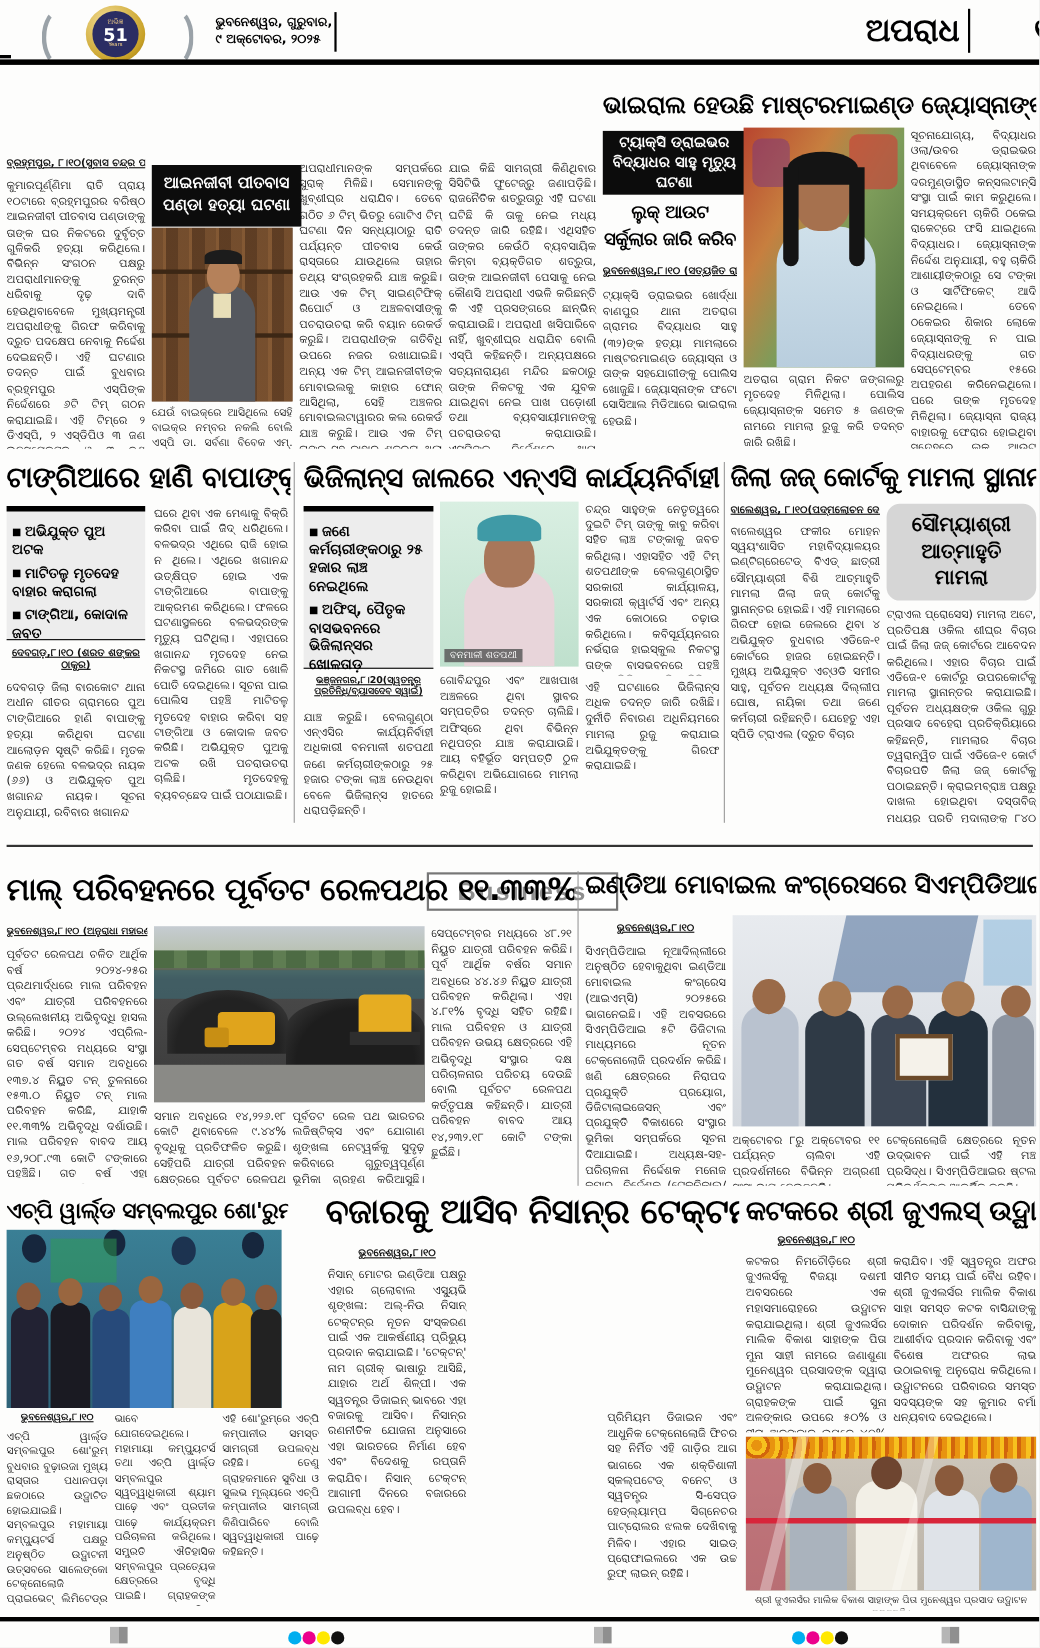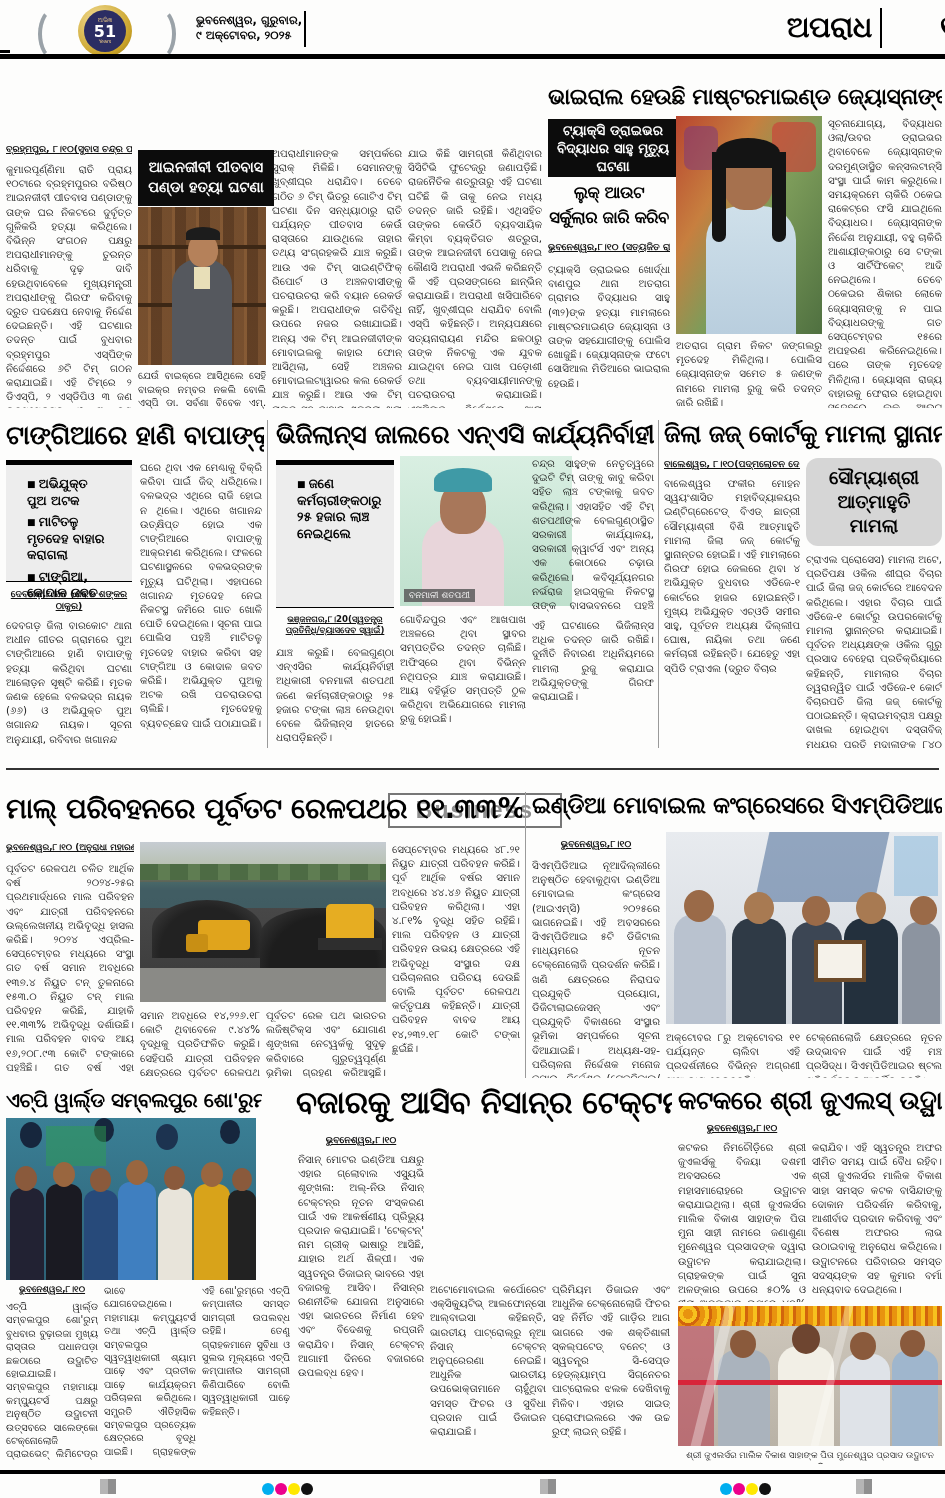--- a/index.html
+++ b/index.html
@@ -7,21 +7,21 @@
         font-family:"DejaVu Sans","Liberation Sans",sans-serif;color:#111;}
   .abs{position:absolute;}
   .hl{font-weight:bold;color:#000;overflow:hidden;white-space:nowrap;letter-spacing:-0.5px;}
   .hlwrap{font-weight:bold;color:#000;overflow:hidden;letter-spacing:-0.5px;}
   .body{font-size:10.3px;line-height:14.2px;text-align:justify;overflow:hidden;color:#141414;}
   .byline{font-size:9.4px;font-weight:bold;text-decoration:underline;overflow:hidden;white-space:nowrap;}
   .bylinec{font-size:9.4px;font-weight:bold;text-decoration:underline;text-align:center;overflow:hidden;}
   .blackbox{background:#0c0c0c;color:#fff;font-weight:bold;text-align:center;display:flex;align-items:center;justify-content:center;padding:2px 4px;line-height:1.35;}
   .graybox{background:#d6d6d6;color:#000;font-weight:bold;text-align:center;display:flex;align-items:center;justify-content:center;line-height:1.3;border-radius:12px;}
   .bulletbox{background:#ededed;border-top:5px solid #000;border-bottom:1.5px solid #000;padding:6px 5px;box-sizing:border-box;}
-  .bulletitem{font-weight:bold;font-size:12.8px;line-height:16.5px;margin:5px 16px;color:#000;}
+  .bulletitem{font-weight:bold;font-size:12.8px;line-height:16.5px;margin:5px 0;color:#000;}
   .bulletitem::before{content:"■ ";font-size:9px;vertical-align:1px;}
   .photo{position:absolute;overflow:hidden;background:#c9c9c9;}
   .vrule{background:#9a9a9a;width:1px;}
   .caption{font-size:8.8px;line-height:11.5px;text-align:center;overflow:hidden;color:#222;}
   .dot{width:12px;height:12px;border-radius:50%;display:inline-block;margin-right:1px;}
   .deco{position:absolute;}
 </style>
 </head>
 <body>
 
@@ -101,22 +101,23 @@
     <div class="bulletitem">ମାଟିତଳୁ ମୃତଦେହ ବାହାର କରାଗଲା</div>
     <div class="bulletitem">ଟାଙ୍ଗିଆ, କୋଦାଳ ଜବତ</div>
   </div>
   <div class="abs bylinec" style="left:6px;top:588px;width:126px;height:28px;">ଦେବଗଡ଼,୮।୧୦ (ଶରତ ଶଙ୍କର ଠାକୁର)</div>
   <div class="abs body" style="left:6px;top:618px;width:126px;height:130px;">ଦେବଗଡ଼ ଜିଲା ବାରକୋଟ ଥାନା ଅଧୀନ ଗୀତର ଗ୍ରାମରେ ପୁଅ ଟାଙ୍ଗିଆରେ ହାଣି ବାପାଙ୍କୁ ହତ୍ୟା କରିଥିବା ଘଟଣା ଆଲୋଡ଼ନ ସୃଷ୍ଟି କରିଛି। ମୃତକ ଜଣକ ହେଲେ ବଳଭଦ୍ର ନାୟକ (୬୬) ଓ ଅଭିଯୁକ୍ତ ପୁଅ ଖଗାନନ୍ଦ ନାୟକ। ସୂଚନା ଅନୁଯାୟୀ, ରବିବାର ଖଗାନନ୍ଦ</div>
   <div class="abs body" style="left:140px;top:460px;width:122px;height:288px;">ଘରେ ଥିବା ଏକ ମେଣ୍ଢାକୁ ବିକ୍ରି କରିବା ପାଇଁ ଜିଦ୍ ଧରିଥିଲେ। ବଳଭଦ୍ର ଏଥିରେ ରାଜି ହୋଇ ନ ଥିଲେ। ଏଥିରେ ଖଗାନନ୍ଦ ଉତ୍‌କ୍ଷିପ୍ତ ହୋଇ ଏକ ଟାଙ୍ଗିଆରେ ବାପାଙ୍କୁ ଆକ୍ରମଣ କରିଥିଲେ। ଫଳରେ ଘଟଣାସ୍ଥଳରେ ବଳଭଦ୍ରଙ୍କ ମୃତ୍ୟୁ ଘଟିଥିଲା। ଏହାପରେ ଖଗାନନ୍ଦ ମୃତଦେହ ନେଇ ନିକଟସ୍ଥ ଜମିରେ ଗାତ ଖୋଳି ପୋତି ଦେଇଥିଲେ। ସୂଚନା ପାଇ ପୋଲିସ ପହଞ୍ଚି ମାଟିତଳୁ ମୃତଦେହ ବାହାର କରିବା ସହ ଟାଙ୍ଗିଆ ଓ କୋଦାଳ ଜବତ କରିଛି। ଅଭିଯୁକ୍ତ ପୁଅକୁ ଅଟକ ରଖି ପଚରାଉଚରା ଚାଲିଛି। ମୃତଦେହକୁ ବ୍ୟବଚ୍ଛେଦ ପାଇଁ ପଠାଯାଇଛି।</div>
 
   <div class="abs hl" style="left:276px;top:420px;width:378px;height:36px;font-size:25px;">ଭିଜିଲାନ୍ସ ଜାଲରେ ଏନ୍ଏସି କାର୍ଯ୍ୟନିର୍ବାହୀ ଅଧିକାରୀ</div>
   <div class="abs bulletbox" style="left:276px;top:460px;width:118px;height:148px;">
     <div class="bulletitem" style="font-size:13px;">ଜଣେ କର୍ମଚାରୀଙ୍କଠାରୁ ୨୫ ହଜାର ଲାଞ୍ଚ ନେଇଥିଲେ</div>
-  </div>
-  <div class="photo" style="left:400px;top:456px;width:126px;height:150px;background:linear-gradient(#d9efe2,#bfe0cd);padding-left:46px;">
+    <div class="bulletitem" style="font-size:13px;">ଅଫିସ୍, ପୈତୃକ ବାସଭବନରେ ଭିଜିଲାନ୍ସର ଖୋଳତାଡ଼</div>
+  </div>
+  <div class="photo" style="left:400px;top:456px;width:126px;height:150px;background:linear-gradient(#d9efe2,#bfe0cd);">
     <div class="deco" style="left:22px;top:62px;width:82px;height:88px;background:#e8d5da;border-radius:30px 30px 0 0;"></div>
     <div class="deco" style="left:40px;top:26px;width:46px;height:52px;background:#a8775a;border-radius:46% 46% 42% 42%;"></div>
     <div class="deco" style="left:34px;top:12px;width:58px;height:24px;background:#3f9aa6;border-radius:50% 50% 10% 10%;"></div>
     <div class="abs" style="left:4px;bottom:4px;background:rgba(90,90,90,.85);color:#fff;font-size:9px;padding:1px 5px;">ବନମାଳୀ ଶତପଥୀ</div>
   </div>
   <div class="abs body" style="left:532px;top:456px;width:122px;height:158px;">ଚନ୍ଦ୍ର ସାହୁଙ୍କ ନେତୃତ୍ୱରେ ଦୁଇଟି ଟିମ୍ ତାଙ୍କୁ କାବୁ କରିବା ସହିତ ଲାଞ୍ଚ ଟଙ୍କାକୁ ଜବତ କରିଥିଲା। ଏହାସହିତ ଏହି ଟିମ୍ ଶତପଥୀଙ୍କ ବେଲଗୁଣ୍ଠାସ୍ଥିତ ସରକାରୀ କାର୍ଯ୍ୟାଳୟ, ସରକାରୀ କ୍ୱାର୍ଟର୍ସ ଏବଂ ଅନ୍ୟ ଏକ କୋଠାରେ ଚଢ଼ାଉ କରିଥିଲେ। କବିସୂର୍ଯ୍ୟନଗର ନର୍ଭରାଜ ହାଇସ୍କୁଲ ନିକଟସ୍ଥ ତାଙ୍କ ବାସଭବନରେ ପହଞ୍ଚି ମଧ୍ୟ ଭିଜିଲାନ୍ସ ଟିମ୍ ବିଭିନ୍ନ କାଗଜପତ୍ର</div>
   <div class="abs bylinec" style="left:276px;top:614px;width:118px;height:28px;font-size:8.6px;white-space:normal;">ଭଞ୍ଜନଗର,୮।20(ସ୍ୱତନ୍ତ୍ର ପ୍ରତିନିଧି/ବ୍ୟାସଦେବ ସ୍ୱାଇଁ)</div>
   <div class="abs body" style="left:276px;top:645px;width:118px;height:103px;">ଯାଞ୍ଚ କରୁଛି। ବେଲଗୁଣ୍ଠା ଏନ୍ଏସିର କାର୍ଯ୍ୟନିର୍ବାହୀ ଅଧିକାରୀ ବନମାଳୀ ଶତପଥୀ ଜଣେ କର୍ମଚାରୀଙ୍କଠାରୁ ୨୫ ହଜାର ଟଙ୍କା ଲାଞ୍ଚ ନେଉଥିବା ବେଳେ ଭିଜିଲାନ୍ସ ହାତରେ ଧରାପଡ଼ିଛନ୍ତି।</div>
   <div class="abs body" style="left:400px;top:612px;width:126px;height:136px;">ଗୋବିନ୍ଦପୁର ଏବଂ ଆଖପାଖ ଅଞ୍ଚଳରେ ଥିବା ସ୍ଥାବର ସମ୍ପତ୍ତିର ତଦନ୍ତ ଚାଲିଛି। ଅଫିସ୍‌ରେ ଥିବା ବିଭିନ୍ନ ନଥିପତ୍ର ଯାଞ୍ଚ କରାଯାଉଛି। ଆୟ ବହିର୍ଭୂତ ସମ୍ପତ୍ତି ଠୁଳ କରିଥିବା ଅଭିଯୋଗରେ ମାମଲା ରୁଜୁ ହୋଇଛି।</div>
   <div class="abs body" style="left:532px;top:618px;width:122px;height:130px;">ଏହି ଘଟଣାରେ ଭିଜିଲାନ୍ସ ଅଧିକ ତଦନ୍ତ ଜାରି ରଖିଛି। ଦୁର୍ନୀତି ନିବାରଣ ଅଧିନିୟମରେ ମାମଲା ରୁଜୁ କରାଯାଇ ଅଭିଯୁକ୍ତଙ୍କୁ ଗିରଫ କରାଯାଇଛି।</div>
@@ -194,21 +195,20 @@
     <div class="deco" style="left:226px;top:50px;width:20px;height:23px;background:#8a5a3c;border-radius:50%;"></div>
   </div>
   <div class="abs bylinec" style="left:6px;top:1284px;width:92px;height:14px;font-size:8.8px;white-space:nowrap;">ଭୁବନେଶ୍ୱର,୮।୧୦</div>
   <div class="abs body" style="left:6px;top:1300px;width:92px;height:160px;font-size:9.8px;line-height:13.4px;">ଏଚ୍ପି ୱାର୍ଲ୍ଡ ସମ୍ବଲପୁର ଶୋ'ରୁମ୍ ବୁଧବାର ବୁଢ଼ାରଜା ମୁଖ୍ୟ ରାସ୍ତାର ପଧାନପଡ଼ା ଛକଠାରେ ଉଦ୍ଘାଟିତ ହୋଇଯାଇଛି। ସମ୍ବଲପୁର ମହାମାୟା କମ୍ପ୍ୟୁଟର୍ସ ପକ୍ଷରୁ ଅନୁଷ୍ଠିତ ଉଦ୍ଘାଟନୀ ଉତ୍ସବରେ ସାଲେଙ୍କୋ ଟେକ୍ନୋଲୋଜି ପ୍ରାଇଭେଟ୍ ଲିମିଟେଡ୍‌ର ଓଡ଼ିଶା, ଝାଡ଼ଖଣ୍ଡ ଏବଂ ବିହାର ସେଲ୍ସ ଓ ଅପରେଶନ ଜେନେରାଲ ମ୍ୟାନେଜର କୁହିତ ଦାସ, ସିନିୟର ଏଏସ୍ଏମ୍ ସୌମ୍ୟ ସାହୁ, ଏମ୍ଏସ୍ଏମ୍ ଚିତ ବିଶ୍ୱାଳ, ଆଞ୍ଚଳିକ ମ୍ୟାନେଜର ସରୋଷ ମଣ୍ଡଳ, ଆଚାର୍ଯ୍ୟ ସିଦ୍ଧାନ୍ତ ତିୱାରୀ ସମ୍ମାନିତ ଅତିଥି</div>
   <div class="abs body" style="left:104px;top:1284px;width:92px;height:176px;font-size:9.8px;line-height:13.4px;">ଭାବେ ଯୋଗଦେଇଥିଲେ। ମହାମାୟା କମ୍ପ୍ୟୁଟର୍ସ ତଥା ଏଚ୍ପି ୱାର୍ଲ୍ଡ ସମ୍ବଲପୁର ସ୍ୱତ୍ୱାଧିକାରୀ ଶ୍ୟାମ ପାଢ଼େ ଏବଂ ପ୍ରତୀକ ପାଢ଼େ କାର୍ଯ୍ୟକ୍ରମ ପରିଚାଳନା କରିଥିଲେ। ସମ୍ପ୍ରତି ଐତିହାସିକ ସମ୍ବଲପୁର ପ୍ରତ୍ୟେକ କ୍ଷେତ୍ରରେ ବୃଦ୍ଧି ପାଇଛି। ଗ୍ରାହକଙ୍କ ଆବଶ୍ୟକତାକୁ ଦୃଷ୍ଟିରେ ରଖି ଏଚ୍ପି ୱାର୍ଲ୍ଡ ସମ୍ବଲପୁର ଶୋ'ରୁମ୍‌ର ପରିକଳ୍ପନା କରାଯାଇଛି।</div>
   <div class="abs body" style="left:202px;top:1284px;width:88px;height:176px;font-size:9.8px;line-height:13.4px;">ଏହି ଶୋ'ରୁମ୍‌ରେ ଏଚ୍ପି କମ୍ପାନୀର ସମସ୍ତ ସାମଗ୍ରୀ ଉପଲବ୍ଧ ରହିଛି। ତେଣୁ ଗ୍ରାହକମାନେ ସୁବିଧା ଓ ସୁଲଭ ମୂଲ୍ୟରେ ଏଚ୍ପି କମ୍ପାନୀର ସାମଗ୍ରୀ କିଣିପାରିବେ ବୋଲି ସ୍ୱତ୍ୱାଧିକାରୀ ପାଢ଼େ କହିଛନ୍ତି।</div>
 
   <div class="abs hl" style="left:296px;top:1084px;width:376px;height:46px;font-size:31px;">ବଜାରକୁ ଆସିବ ନିସାନ୍ର ଟେକ୍ଟନ୍</div>
   <div class="abs bylinec" style="left:298px;top:1134px;width:126px;height:14px;white-space:nowrap;">ଭୁବନେଶ୍ୱର,୮।୧୦</div>
   <div class="abs body" style="left:298px;top:1152px;width:126px;height:308px;">ନିସାନ୍ ମୋଟର ଇଣ୍ଡିଆ ପକ୍ଷରୁ ଏହାର ଗ୍ଲୋବାଲ ଏସ୍ୟୁଭି ଶୃଙ୍ଖଳା: ଅଲ୍-ନିଉ ନିସାନ୍ ଟେକ୍ଟନ୍‌ର ନୂତନ ସଂସ୍କରଣ ପାଇଁ ଏକ ଆକର୍ଷଣୀୟ ପ୍ରିଭ୍ୟୁ ପ୍ରଦାନ କରାଯାଇଛି। 'ଟେକ୍ଟନ୍' ନାମ ଗ୍ରୀକ୍ ଭାଷାରୁ ଆସିଛି, ଯାହାର ଅର୍ଥ ଶିଳ୍ପୀ। ଏକ ସ୍ୱତନ୍ତ୍ର ଡିଜାଇନ୍ ଭାବରେ ଏହା ବଜାରକୁ ଆସିବ। ନିସାନ୍‌ର ରଣନୀତିକ ଯୋଜନା ଅନୁସାରେ ଏହା ଭାରତରେ ନିର୍ମାଣ ହେବ ଏବଂ ବିଦେଶକୁ ରପ୍ତାନି କରାଯିବ। ନିସାନ୍ ଟେକ୍ଟନ୍ ଆଗାମୀ ଦିନରେ ବଜାରରେ ଉପଲବ୍ଧ ହେବ।</div>
-  <div class="abs body" style="left:430px;top:1282px;width:116px;height:178px;">ଅଟୋମୋବାଇଲ କର୍ପୋରେଟ ଏକ୍ସିକ୍ୟୁଟିଭ୍ ଆଲଫୋନ୍ସୋ ଆଲ୍ବାଇସା କହିଛନ୍ତି, ଭାରତୀୟ ପାଟ୍ରୋଲ୍‌ରୁ ନୂଆ ନିସାନ୍ ଟେକ୍ଟନ୍ ଅନୁପ୍ରେରଣା ନେଇଛି। ଆଧୁନିକ ଭାରତୀୟ ଉପଭୋକ୍ତାମାନେ ଚାହୁଁଥିବା ସମସ୍ତ ଫିଚର ଓ ସୁବିଧା ପ୍ରଦାନ ପାଇଁ ଡିଜାଇନ କରାଯାଇଛି।</div>
   <div class="abs body" style="left:552px;top:1282px;width:118px;height:178px;">ପ୍ରିମିୟମ ଡିଜାଇନ ଏବଂ ଆଧୁନିକ ଟେକ୍ନୋଲୋଜି ଫିଚର ସହ ନିର୍ମିତ ଏହି ଗାଡ଼ିର ଆଗ ଭାଗରେ ଏକ ଶକ୍ତିଶାଳୀ ସ୍କଲ୍ପଟେଡ୍ ବନେଟ୍ ଓ ସ୍ୱତନ୍ତ୍ର ସି-ସେପ୍ଡ ହେଡ୍‌ଲ୍ୟାମ୍ପ ସିଗ୍ନେଚର ପାଟ୍ରୋଲର ଝଲକ ଦେଖିବାକୁ ମିଳିବ। ଏହାର ସାଇଡ୍ ପ୍ରୋଫାଇଲରେ ଏକ ଉଚ୍ଚ ରୁଫ୍ ଲାଇନ୍ ରହିଛି।</div>
 
   <div class="abs hl" style="left:678px;top:1086px;width:264px;height:32px;font-size:25px;">କଟକରେ ଶ୍ରୀ ଜୁଏଲସ୍ ଉଦ୍ଘାଟିତ</div>
   <div class="abs bylinec" style="left:678px;top:1122px;width:128px;height:14px;white-space:nowrap;">ଭୁବନେଶ୍ୱର,୮।୧୦</div>
   <div class="abs body" style="left:678px;top:1140px;width:128px;height:162px;">କଟକର ନିମଚୌଡ଼ିରେ ଶ୍ରୀ ଜୁଏଲର୍ସକୁ ବିଜୟା ଦଶମୀ ଅବସରରେ ଏକ ମହାସମାରୋହରେ ଉଦ୍ଘାଟନ କରାଯାଇଥିଲା। ଶ୍ରୀ ଜୁଏଲର୍ସର ମାଲିକ ବିକାଶ ସାହାଙ୍କ ପିତା ମୁନା ସାହୀ ନାମରେ ଜଣାଶୁଣା ମୁନେଶ୍ୱର ପ୍ରସାଦଙ୍କ ଦ୍ୱାରା ଉଦ୍ଘାଟନ କରାଯାଇଥିଲା। ଗ୍ରାହକଙ୍କ ପାଇଁ ସୁନା ଅଳଙ୍କାର ଉପରେ ୫୦% ଓ ହୀରା ଅଳଙ୍କାର ଉପରେ ୪୦% ରିହାତି ପ୍ରଦାନ କରାଯାଉଛି।</div>
   <div class="abs body" style="left:812px;top:1140px;width:130px;height:162px;">କରାଯିବ। ଏହି ସ୍ୱତନ୍ତ୍ର ଅଫର ସୀମିତ ସମୟ ପାଇଁ ବୈଧ ରହିବ। ଶ୍ରୀ ଜୁଏଲର୍ସର ମାଲିକ ବିକାଶ ସାହା ସମସ୍ତ କଟକ ବାସିନ୍ଦାଙ୍କୁ ଦୋକାନ ପରିଦର୍ଶନ କରିବାକୁ, ଆଶୀର୍ବାଦ ପ୍ରଦାନ କରିବାକୁ ଏବଂ ବିଶେଷ ଅଫରର ଲାଭ ଉଠାଇବାକୁ ଅନୁରୋଧ କରିଥିଲେ। ଉଦ୍ଘାଟନରେ ପରିବାରର ସମସ୍ତ ସଦସ୍ୟଙ୍କ ସହ କୁମାର ବର୍ମା ଧନ୍ୟବାଦ ଦେଇଥିଲେ।</div>
   <div class="photo" style="left:678px;top:1306px;width:264px;height:140px;background:linear-gradient(#cfc8bd,#b9b2a6);">
     <div class="deco" style="left:0;top:0;width:264px;height:20px;background:repeating-radial-gradient(circle at 10px 8px,#e8930f 0 5px,#f7c11e 5px 9px,#d2650c 9px 12px);"></div>
     <div class="deco" style="left:0;top:20px;width:36px;height:120px;background:#b8374a;opacity:.55;"></div>
     <div class="deco" style="left:40px;top:44px;width:52px;height:96px;background:#aab3bd;border-radius:18px 18px 0 0;"></div>

